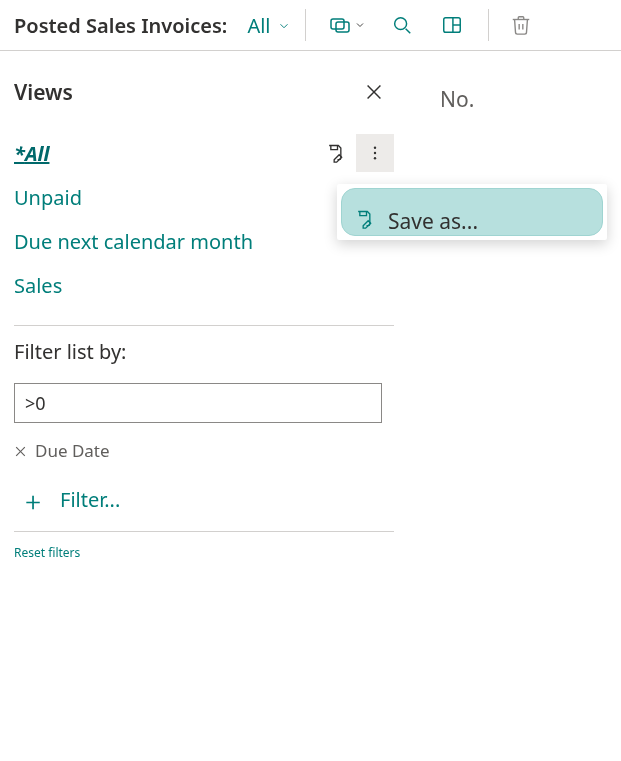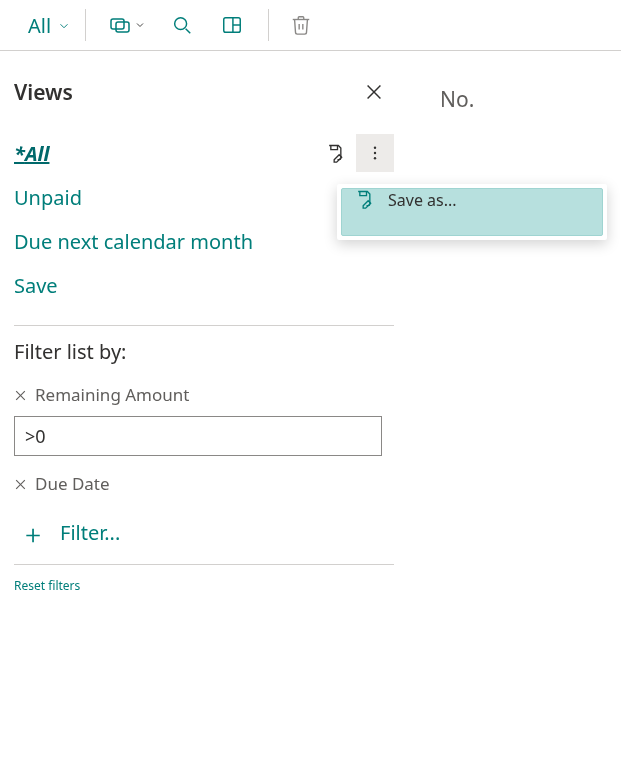--- a/index.html
+++ b/index.html
@@ -203,37 +203,38 @@
     top: 184px;
     width: 270px;
     background: #fff;
     box-shadow: 0 4px 14px rgba(0,0,0,0.18);
     border-radius: 2px;
     padding: 4px;
     box-sizing: border-box;
   }
   .dropdown-item {
     display: flex;
-    align-items: flex-start;
+    align-items: flex-end;
     gap: 14px;
     height: 46px;
     padding: 0 12px;
     background: var(--pale-teal);
     border: 1px solid var(--pale-teal-border);
-    border-radius: 2px;
-    cursor: pointer;
-    font-size: 16px;
+    border-radius: 14px;
+    cursor: pointer;
+    font-size: 21px;
     color: #323130;
   }
   .dropdown-item svg { flex: 0 0 auto; }
 </style>
 </head>
 <body>
 
 <div class="toolbar">
+  <span class="title">Posted Sales Invoices:</span>
   <div class="view-selector">
     <span>All</span>
     <span>
       <svg width="14" height="14" viewBox="0 0 24 24" fill="none" stroke="currentColor" stroke-width="1.6">
           <polyline points="6 9 12 15 18 9"></polyline>
         </svg>
     </span>
   </div>
   <div class="sep"></div>
 
@@ -310,38 +311,29 @@
         </div>
       </div>
     </div>
     <div class="view-row">
       <span class="view-label">Unpaid</span>
     </div>
     <div class="view-row">
       <span class="view-label">Due next calendar month</span>
     </div>
     <div class="view-row">
-      <span class="view-label">Save</span>
+      <span class="view-label">Sales</span>
     </div>
   </div>
 
   <hr class="divider">
 
   <div class="filter-title">Filter list by:</div>
 
   <div class="filter-field">
-    <div class="filter-field-label">
-      <span class="remove">
-        <svg width="13" height="13" viewBox="0 0 24 24" fill="none" stroke="#605e5c" stroke-width="2">
-            <line x1="4" y1="4" x2="20" y2="20"></line>
-            <line x1="20" y1="4" x2="4" y2="20"></line>
-          </svg>
-      </span>
-      <span>Remaining Amount</span>
-    </div>
     <input class="filter-input" type="text" value="&gt;0" style="">
   </div>
 
   <div class="filter-field">
     <div class="filter-field-label">
       <span class="remove">
         <svg width="13" height="13" viewBox="0 0 24 24" fill="none" stroke="#605e5c" stroke-width="2">
             <line x1="4" y1="4" x2="20" y2="20"></line>
             <line x1="20" y1="4" x2="4" y2="20"></line>
           </svg>

